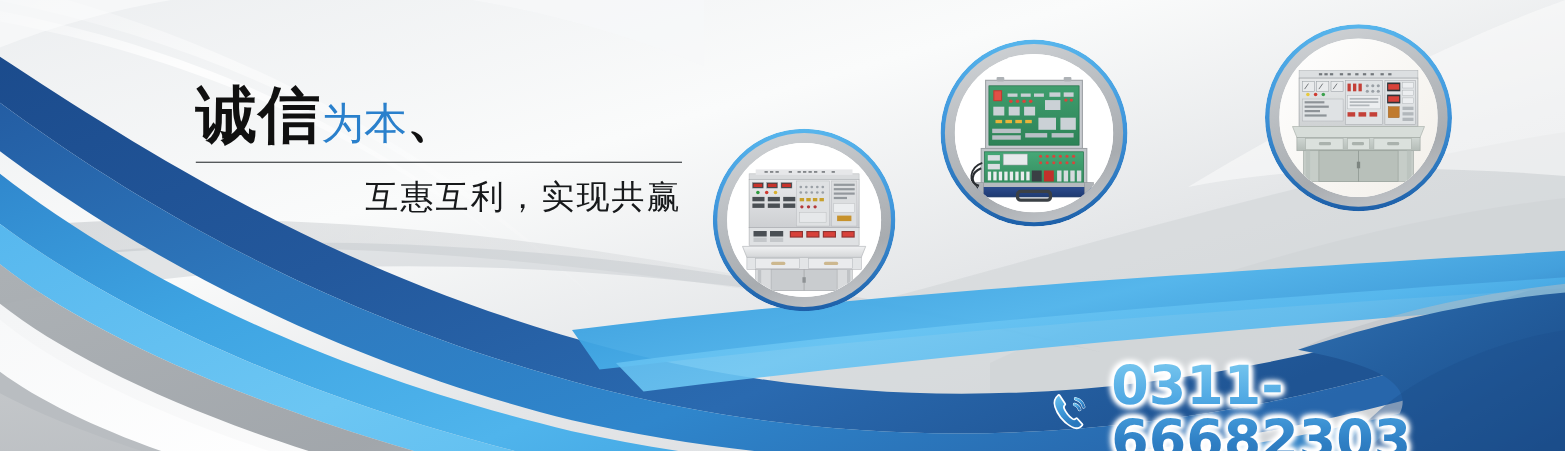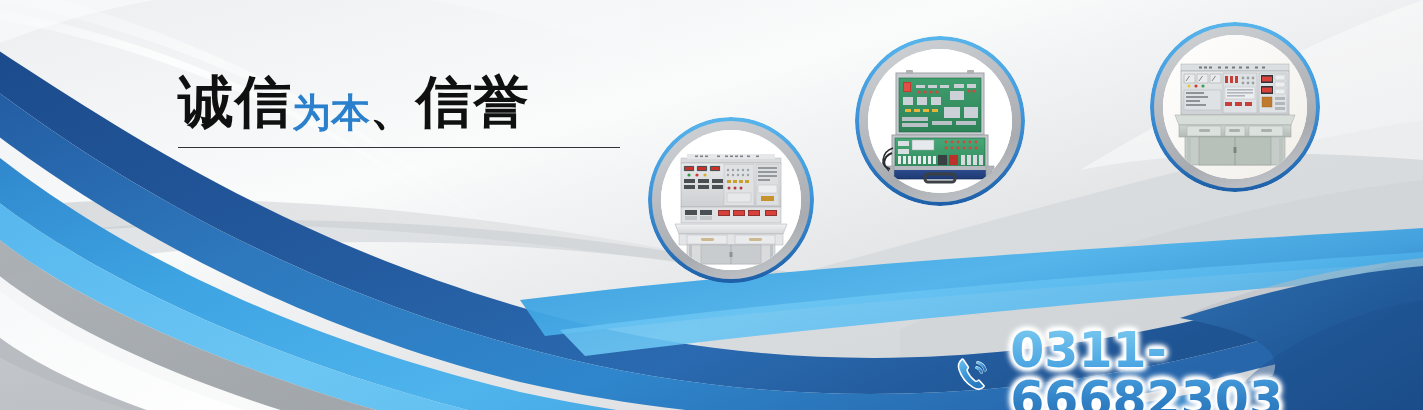--- a/index.html
+++ b/index.html
@@ -11,24 +11,24 @@
   #banner svg.layer{position:absolute;left:0;top:0;width:1423px;height:410px;display:block;}
 
   
   .text-block{position:absolute;left:178px;top:72px;width:452px;}
   .headline{
     display:flex;align-items:flex-end;white-space:nowrap;line-height:1;
     height:62px;
   }
   .hl-big{
     font-size:56px;font-weight:bold;color:#101010;letter-spacing:1px;
-    font-family:Liberation Mono, monospace;
+    font-family:Liberation Serif, serif;
   }
   .hl-blue{
-    font-size:39px;font-weight:bold;color:#2a80cc;letter-spacing:0px;
+    font-size:39px;font-weight:normal;color:#2a80cc;letter-spacing:0px;
     position:relative;top:-2px;
   }
   .hl-sep{font-size:46px;font-weight:bold;color:#101010;position:relative;top:-3px;}
   .divider{
     margin-top:13px;width:442px;height:0;
     border-top:1.6px solid #2f3436;
   }
   .subtitle{
     margin-top:11px;text-align:right;width:442px;
     font-size:30px;color:#17191b;letter-spacing:2px;
@@ -180,23 +180,23 @@
              L1423,410 Z" fill="#1d4f8d" opacity="0.45"></path>
 
     <path d="M1423,0 L1423,160 C1300,150 1180,150 1080,170 C1180,110 1310,40 1423,0 Z" fill="#fbfbfb" opacity="0.55"></path>
   </svg>
 
   <div class="text-block">
     <div class="headline">
       <span class="hl-big">诚信</span>
       <span class="hl-blue">为本</span>
       <span class="hl-sep">、</span>
-      <span class="hl-big">信誉</span>
     </div>
     <div class="divider"></div>
+    <div class="subtitle">互惠互利，实现共赢</div>
   </div>
 
   <div class="circle" style="left:648px;top:117px;width:166px;height:166px;">
     <div class="ring-outer" style="left:0;top:0;width:166px;height:166px;"></div>
     <div class="ring-gray" style="left:4px;top:4px;width:158px;height:158px;"></div>
     <div class="ring-inner" style="left:13px;top:13px;width:140px;height:140px;">
       <svg width="140" height="140" viewBox="0 0 140 140">
         <defs>
           <linearGradient id="p1panel" x1="0" y1="0" x2="0" y2="1">
             <stop offset="0%" stop-color="#e9eaec"></stop>

